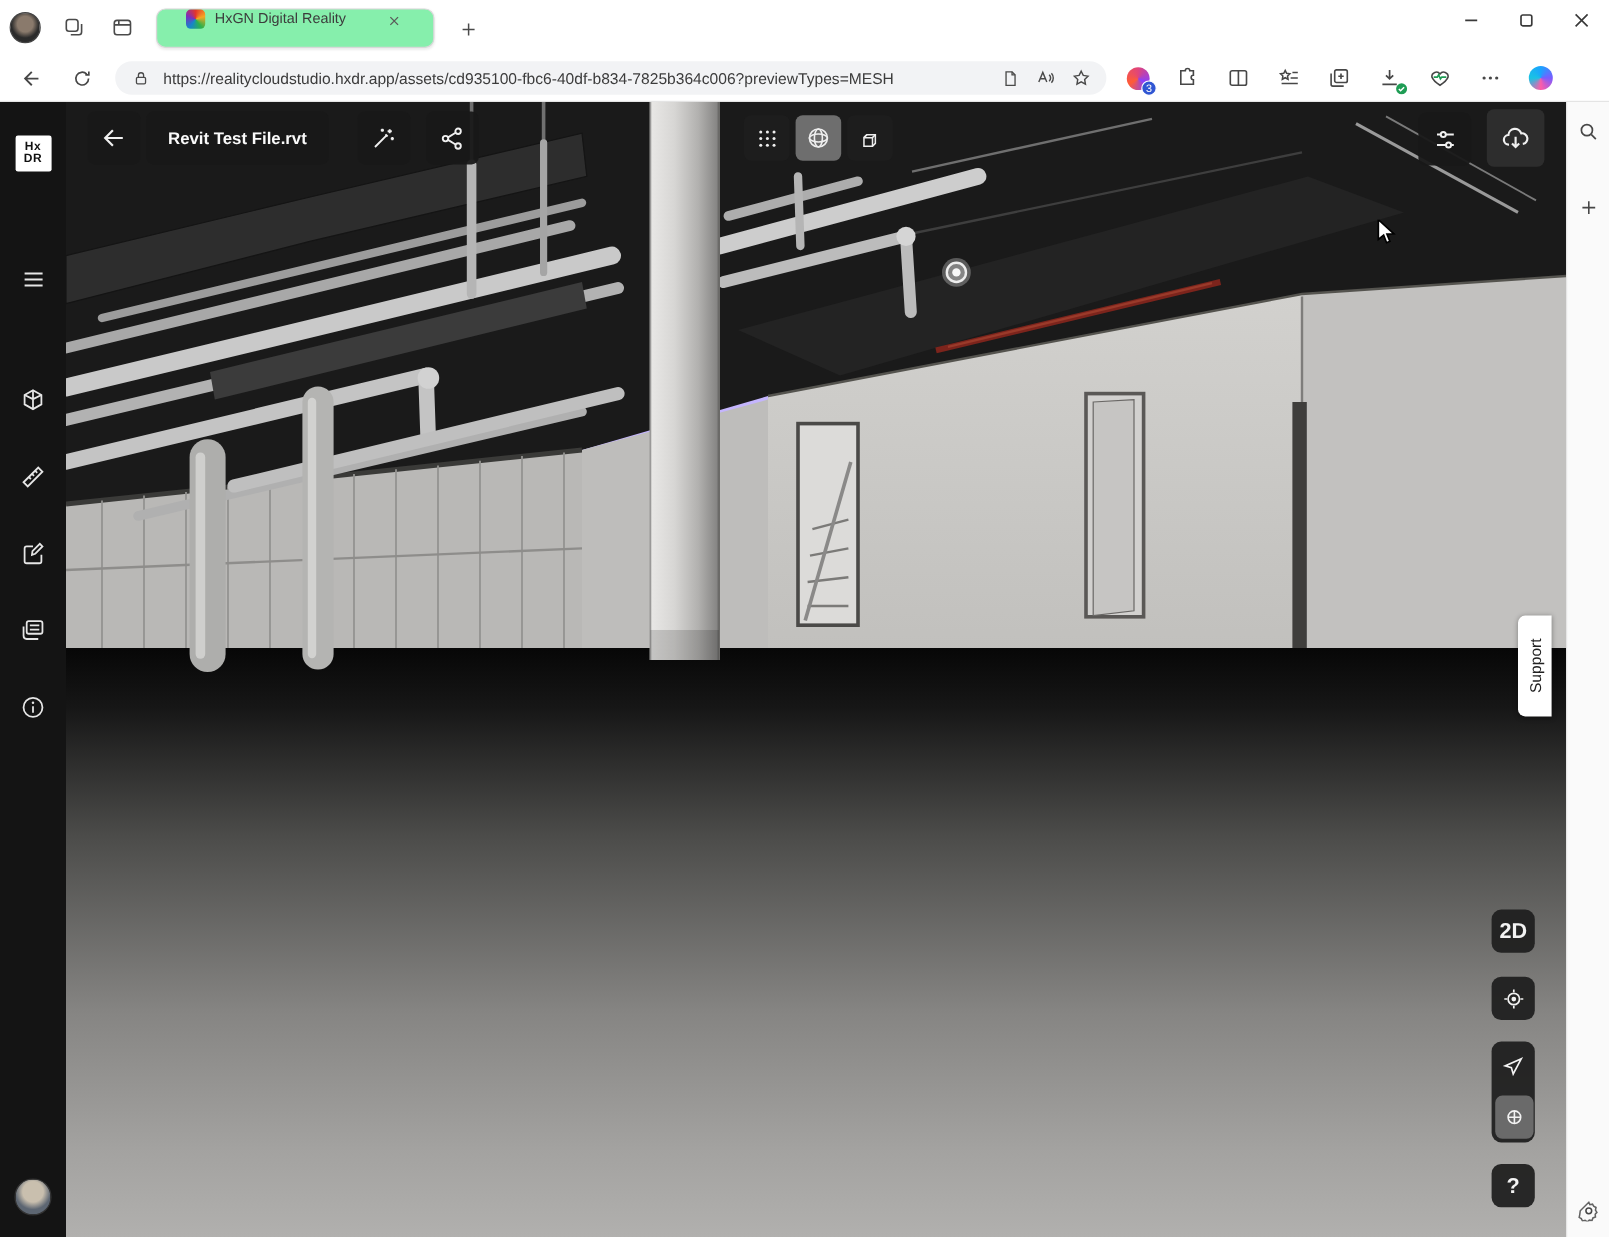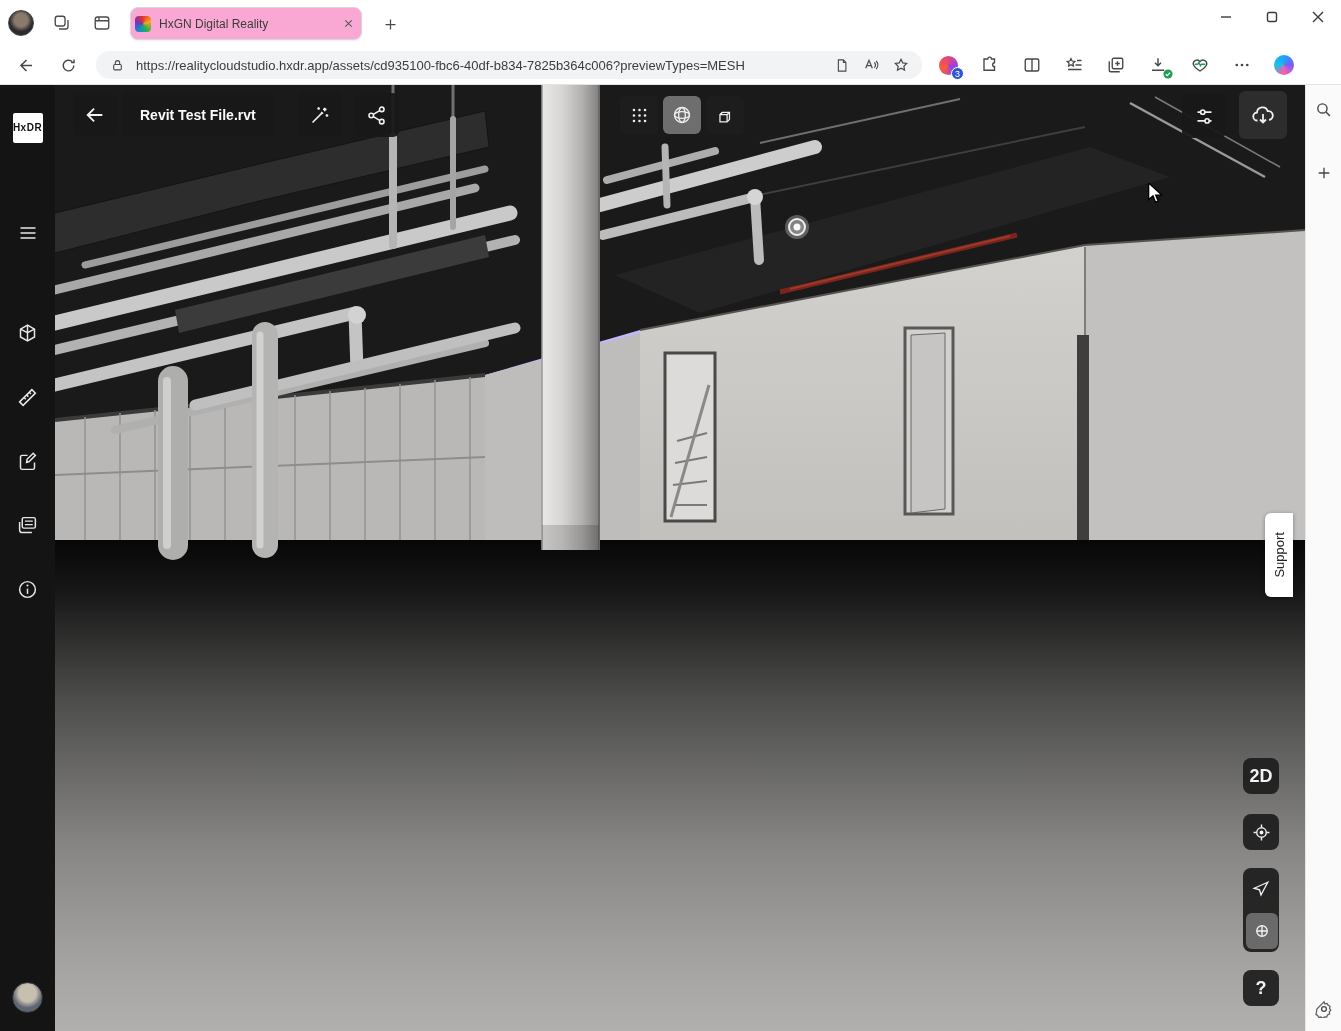--- a/index.html
+++ b/index.html
@@ -5,21 +5,21 @@
   * { box-sizing: border-box; margin: 0; padding: 0; }
   html,body { width:1341px; height:1031px; overflow:hidden; font-family:"Liberation Sans", sans-serif; background:#fff; }
 
   .window { width:1341px; height:1031px; display:flex; flex-direction:column; }
 
   
   .titlebar { height:46px; background:#ffffff; display:flex; align-items:center; position:relative; flex:0 0 46px; }
   .tb-left { display:flex; align-items:center; gap:16px; padding-left:8px; }
   .profile-avatar { width:26px; height:26px; border-radius:50%; background:radial-gradient(circle at 50% 38%, #8a7a6c 0 34%, #2b2b2b 60%); border:1px solid #444; cursor:pointer; }
   .tb-icon { width:24px; height:24px; display:flex; align-items:center; justify-content:center; color:#4a4a4a; cursor:pointer; }
-  .tab { position:absolute; left:130px; top:7px; width:232px; height:33px; background:#f9a8d4; border:1px solid #d8d8d8; border-radius:8px; display:flex; align-items:center; padding:0 4px; box-shadow:0 1px 2px rgba(0,0,0,.08); cursor:pointer; }
+  .tab { position:absolute; left:130px; top:7px; width:232px; height:33px; background:#86efac; border:1px solid #d8d8d8; border-radius:8px; display:flex; align-items:flex-start; padding:0 24px; box-shadow:0 1px 2px rgba(0,0,0,.08); cursor:pointer; }
   .favicon { width:16px; height:16px; border-radius:4px; background:conic-gradient(#e4342b,#f5a623,#2bb24c,#1686c9,#7a2fbf,#e4342b); flex:0 0 16px; }
   .tab-title { font-size:12px; color:#3c3c3c; margin-left:8px; flex:1; white-space:nowrap; overflow:hidden; text-overflow:ellipsis; }
   .tab-close { width:18px; height:18px; display:flex; align-items:center; justify-content:center; color:#5a5a5a; border-radius:4px; cursor:pointer; }
   .newtab { position:absolute; left:376px; top:12px; width:28px; height:24px; display:flex; align-items:center; justify-content:center; color:#4a4a4a; cursor:pointer; }
   .win-controls { position:absolute; right:0; top:0; display:flex; }
   .win-btn { width:46px; height:34px; display:flex; align-items:center; justify-content:center; color:#3a3a3a; cursor:pointer; }
 
   
   .toolbar { height:39px; flex:0 0 39px; background:#ffffff; border-bottom:1px solid #e4e4e4; display:flex; align-items:center; position:relative; }
   .nav-btn { width:28px; height:28px; display:flex; align-items:center; justify-content:center; color:#474747; cursor:pointer; }
@@ -32,21 +32,21 @@
   .act-icon { width:24px; height:24px; display:flex; align-items:center; justify-content:center; color:#474747; cursor:pointer; position:relative; }
   .shop-circle { width:19px; height:19px; border-radius:50%; background:conic-gradient(#e0457b,#8a3ffc,#ff5c35,#e0457b); }
   .badge { position:absolute; right:-4px; bottom:-3px; min-width:13px; height:13px; border-radius:7px; background:#3056d3; color:#fff; font-size:9px; line-height:13px; text-align:center; padding:0 2px; border:1px solid #fff; }
   .copilot { width:20px; height:20px; border-radius:50%; background:conic-gradient(#1aa3ff,#7a5cff,#ff5ca8,#19c3e3,#1aa3ff); }
 
   
   .main { flex:1; display:flex; height:946px; }
 
   
   .app-sidebar { width:55px; flex:0 0 55px; background:#141414; display:flex; flex-direction:column; align-items:center; position:relative; }
-  .hxdr-logo { margin-top:28px; width:30px; height:30px; background:#ffffff; border-radius:2px; display:flex; flex-direction:row; align-items:center; justify-content:center; line-height:1; cursor:pointer; }
+  .hxdr-logo { margin-top:28px; width:30px; height:30px; background:#ffffff; border-radius:2px; display:flex; flex-direction:column; align-items:center; justify-content:center; line-height:1; cursor:pointer; }
   .hxdr-logo span { font-size:10px; font-weight:bold; color:#111; letter-spacing:.5px; }
   .side-icon { width:40px; height:40px; display:flex; align-items:center; justify-content:center; color:#e6e6e6; cursor:pointer; border-radius:6px; }
   .hamburger { margin-top:70px; }
   .tools { margin-top:60px; display:flex; flex-direction:column; gap:24px; align-items:center; }
   .sidebar-avatar { position:absolute; bottom:18px; left:12px; width:31px; height:31px; border-radius:50%; background:radial-gradient(circle at 50% 35%, #c9bfae 0 36%, #5d6672 62%); border:1px solid #333; cursor:pointer; }
 
   
   .viewer { position:relative; width:1250px; flex:0 0 1250px; height:946px; background:#c4b5fd; overflow:hidden; }
   .scene { position:absolute; inset:0; width:100%; height:100%; cursor:grab; }
 

